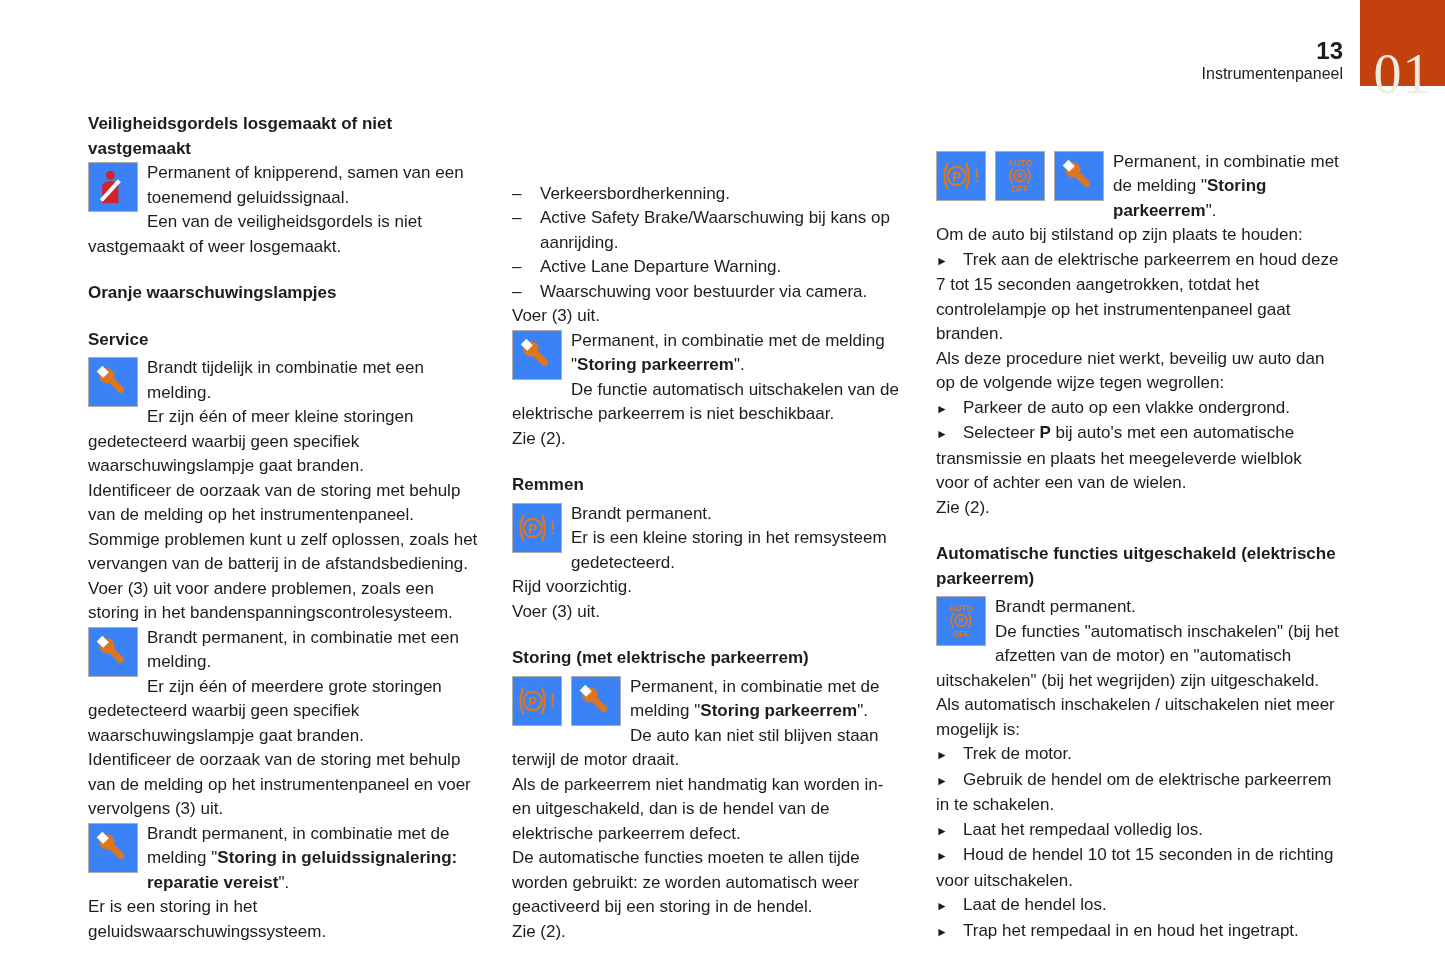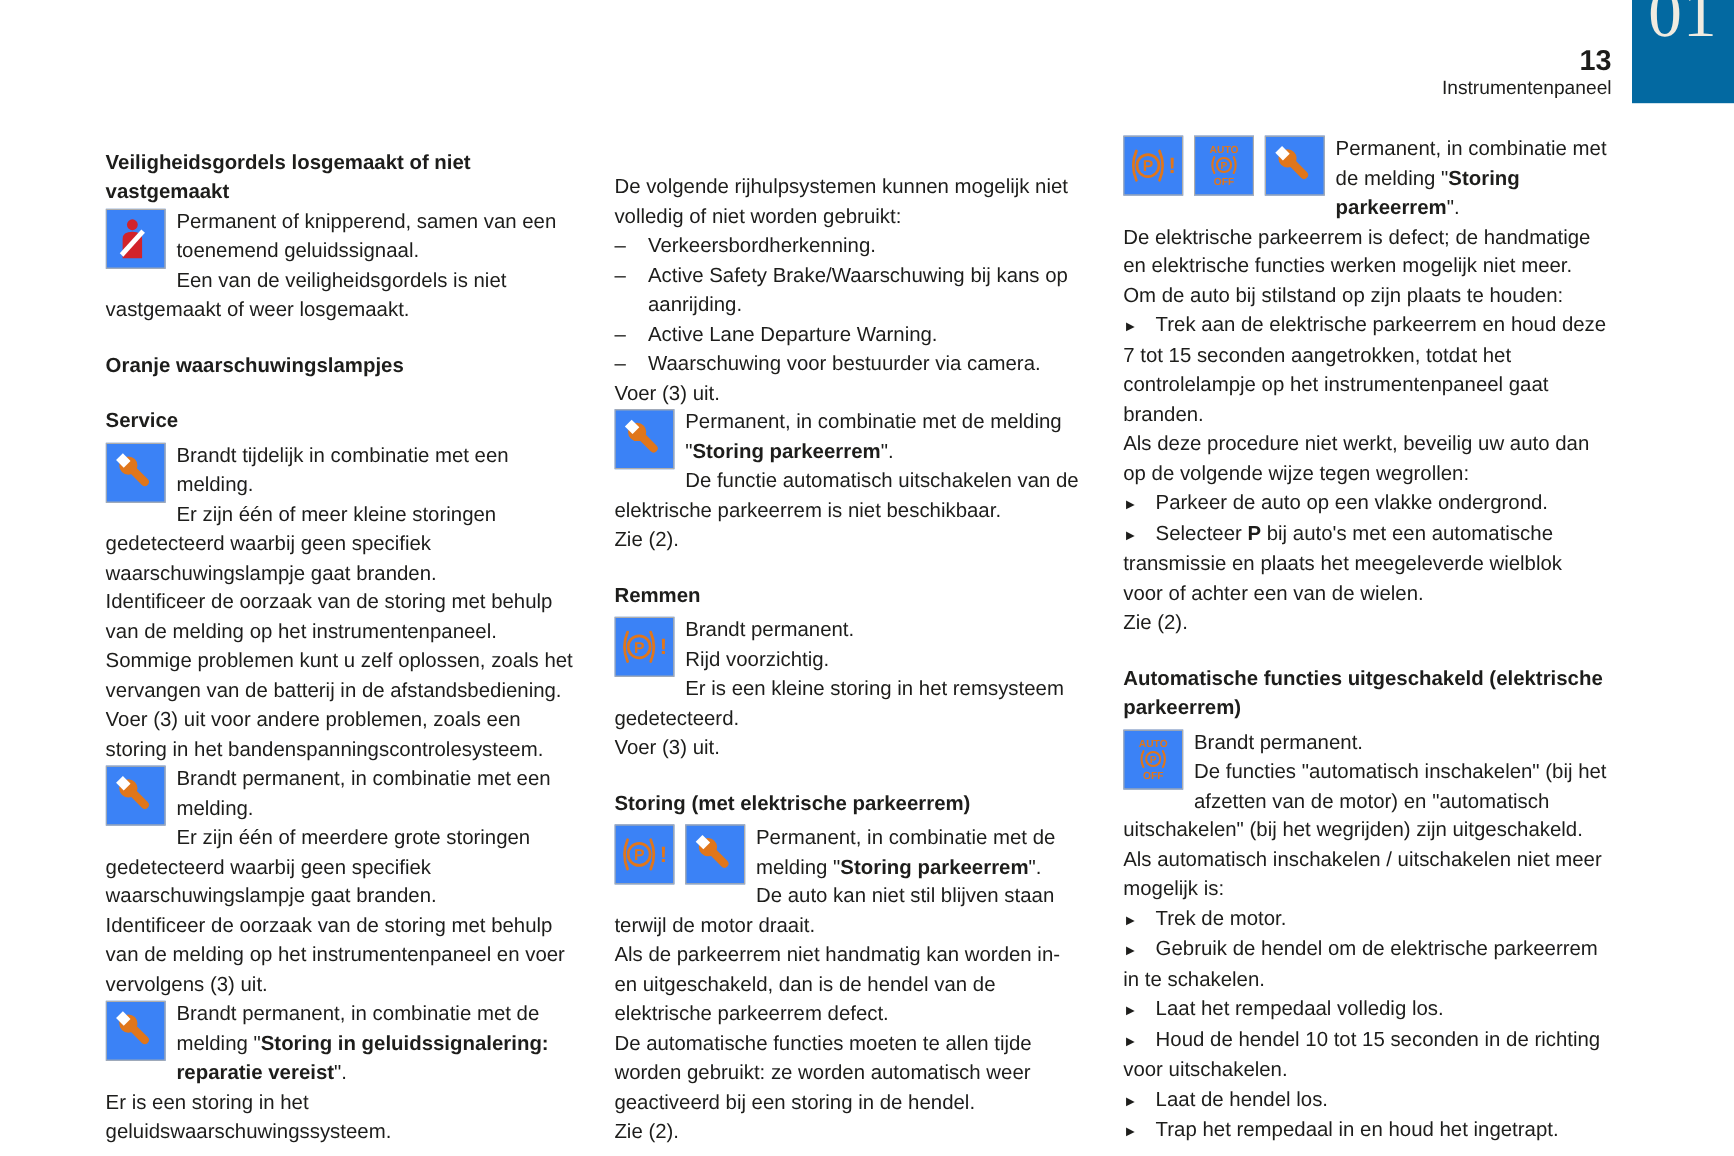--- a/index.html
+++ b/index.html
@@ -3,21 +3,21 @@
 <meta charset="utf-8">
 <style>
   html,body{margin:0;padding:0;}
   body{width:1445px;height:963px;background:#ffffff;font-family:"Liberation Sans",sans-serif;color:#1d1d1b;}
   .page{position:relative;width:1445px;height:963px;overflow:hidden;font-size:17px;line-height:24.5px;}
 
   
   .pagehead{position:absolute;top:40px;right:102px;text-align:right;line-height:21px;}
   .pagenum{font-weight:700;font-size:24px;}
   .sectitle{font-size:16px;margin-top:2px;}
-  .chapterbox{position:absolute;top:0;right:0;width:85px;height:86px;background:#0369a1;display:flex;align-items:flex-start;justify-content:center;}
+  .chapterbox{position:absolute;top:0;right:0;width:85px;height:86px;background:#c2410c;display:flex;align-items:flex-end;justify-content:center;}
   .chapnum{font-family:"Liberation Serif",serif;font-size:56px;color:#f0ebe0;letter-spacing:1px;}
 
   
   .cols{position:absolute;left:88px;top:112px;display:flex;gap:31px;align-items:flex-end;}
   .col1{width:393px;}.col2{width:393px;}.col3{width:403px;}
 
   p{margin:0;}
   .h{font-weight:700;}
   .h2,.h3{margin-top:22px;margin-bottom:4px;}
   .b{font-weight:700;}
@@ -104,21 +104,20 @@
               <rect x="16.4" y="14" width="7.2" height="21" rx="3.6" fill="#e0761b"></rect>
             </g>
           </svg>
         </span>
         <p><span>Brandt permanent, in combinatie met de melding "</span><span class="b">Storing in geluidssignalering: reparatie vereist</span><span>".</span></p>
         <p>Er is een storing in het geluidswaarschuwingssysteem.</p>
       </div>
     </div>
 
     <div class="col2">
-      <p>De volgende rijhulpsystemen kunnen mogelijk niet volledig of niet worden gebruikt:</p>
       <p class="dash"><span class="dchar">–</span><span>Verkeersbordherkenning.</span></p>
       <p class="dash"><span class="dchar">–</span><span>Active Safety Brake/Waarschuwing bij kans op aanrijding.</span></p>
       <p class="dash"><span class="dchar">–</span><span>Active Lane Departure Warning.</span></p>
       <p class="dash"><span class="dchar">–</span><span>Waarschuwing voor bestuurder via camera.</span></p>
       <p>Voer (3) uit.</p>
 
       <div class="grp">
         <span class="icon">
           <svg viewBox="0 0 40 40" width="38" height="38" aria-hidden="true">
             <g transform="rotate(-45 20 20)">
@@ -141,22 +140,22 @@
             <g fill="none" stroke="#e0761b" stroke-width="2.6" stroke-linecap="round">
               <circle cx="19" cy="18" r="10.5"></circle>
               <path d="M8 4 Q2 18 8 32"></path>
               <path d="M30 4 Q36 18 30 32"></path>
             </g>
             <text x="19" y="23.5" text-anchor="middle" font-size="15" font-weight="bold" fill="#e0761b">P</text>
             <text x="42" y="25" text-anchor="middle" font-size="21" font-weight="bold" fill="#e0761b">!</text>
           </svg>
         </span>
         <p>Brandt permanent.</p>
+        <p>Er is een kleine storing in het remsysteem gedetecteerd.</p>
         <p>Rijd voorzichtig.</p>
-        <p>Er is een kleine storing in het remsysteem gedetecteerd.</p>
         <p>Voer (3) uit.</p>
       </div>
 
       <p class="h h3">Storing (met elektrische parkeerrem)</p>
 
       <div class="grp">
         <span class="icon">
           <svg viewBox="0 0 48 36" width="42" height="32" aria-hidden="true">
             <g fill="none" stroke="#e0761b" stroke-width="2.6" stroke-linecap="round">
               <circle cx="19" cy="18" r="10.5"></circle>
@@ -213,21 +212,20 @@
         <span class="icon">
           <svg viewBox="0 0 40 40" width="38" height="38" aria-hidden="true">
             <g transform="rotate(-45 20 20)">
               <circle cx="20" cy="11" r="8" fill="#e0761b"></circle>
               <rect x="15.8" y="0" width="8.4" height="9.5" fill="#ffffff"></rect>
               <rect x="16.4" y="14" width="7.2" height="21" rx="3.6" fill="#e0761b"></rect>
             </g>
           </svg>
         </span>
         <p><span>Permanent, in combinatie met de melding "</span><span class="b">Storing parkeerrem</span><span>".</span></p>
-        <p>De elektrische parkeerrem is defect; de handmatige en elektrische functies werken mogelijk niet meer.</p>
         <p>Om de auto bij stilstand op zijn plaats te houden:</p>
         <p class="bullet"><span class="tri">►</span><span>Trek aan de elektrische parkeerrem en houd deze 7 tot 15 seconden aangetrokken, totdat het controlelampje op het instrumentenpaneel gaat branden.</span></p>
         <p>Als deze procedure niet werkt, beveilig uw auto dan op de volgende wijze tegen wegrollen:</p>
         <p class="bullet"><span class="tri">►</span><span>Parkeer de auto op een vlakke ondergrond.</span></p>
         <p class="bullet"><span class="tri">►</span><span>Selecteer </span><span class="b">P</span><span> bij auto's met een automatische transmissie en plaats het meegeleverde wielblok voor of achter een van de wielen.</span></p>
         <p>Zie (2).</p>
       </div>
 
       <p class="h h2">Automatische functies uitgeschakeld (elektrische parkeerrem)</p>
 

